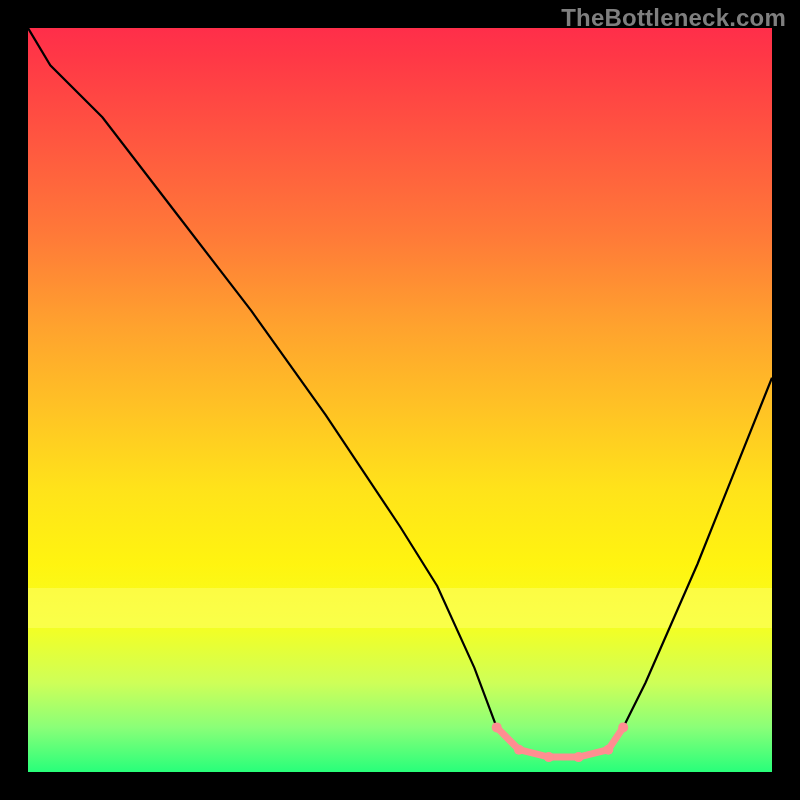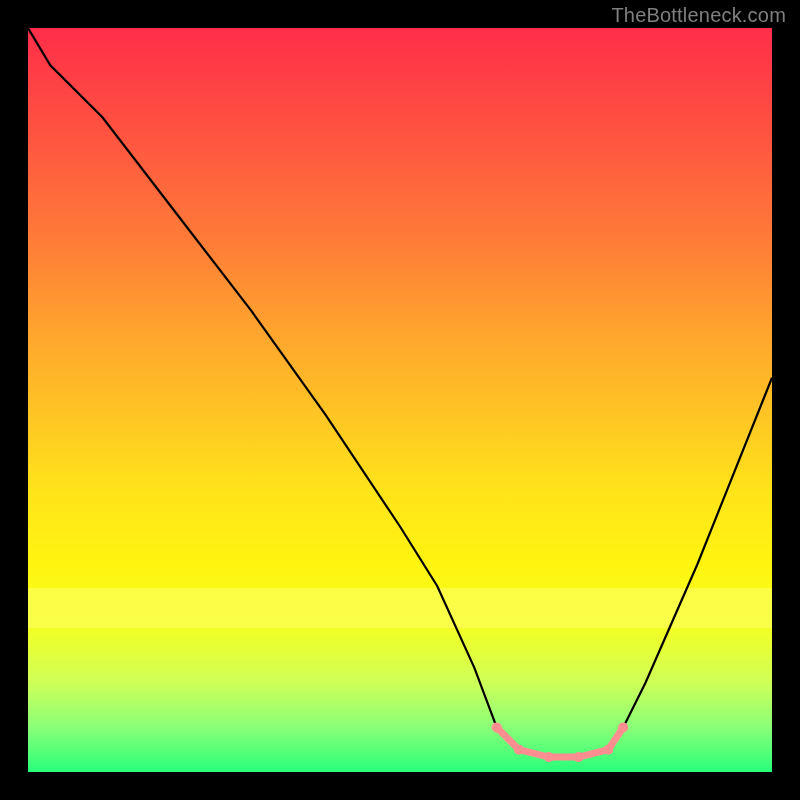--- a/index.html
+++ b/index.html
@@ -45,22 +45,22 @@
     top: 560px;
     height: 40px;
     background: #fdff6a;
     opacity: 0.55;
   }
   .watermark {
     position: absolute;
     top: 4px;
     right: 14px;
     color: #7f7f7f;
-    font-size: 20px;
-    font-weight: 400;
+    font-size: 24px;
+    font-weight: 700;
     letter-spacing: 0.2px;
   }
   svg.curve {
     position: absolute;
     left: 0;
     top: 0;
     width: 744px;
     height: 744px;
   }
 </style>

